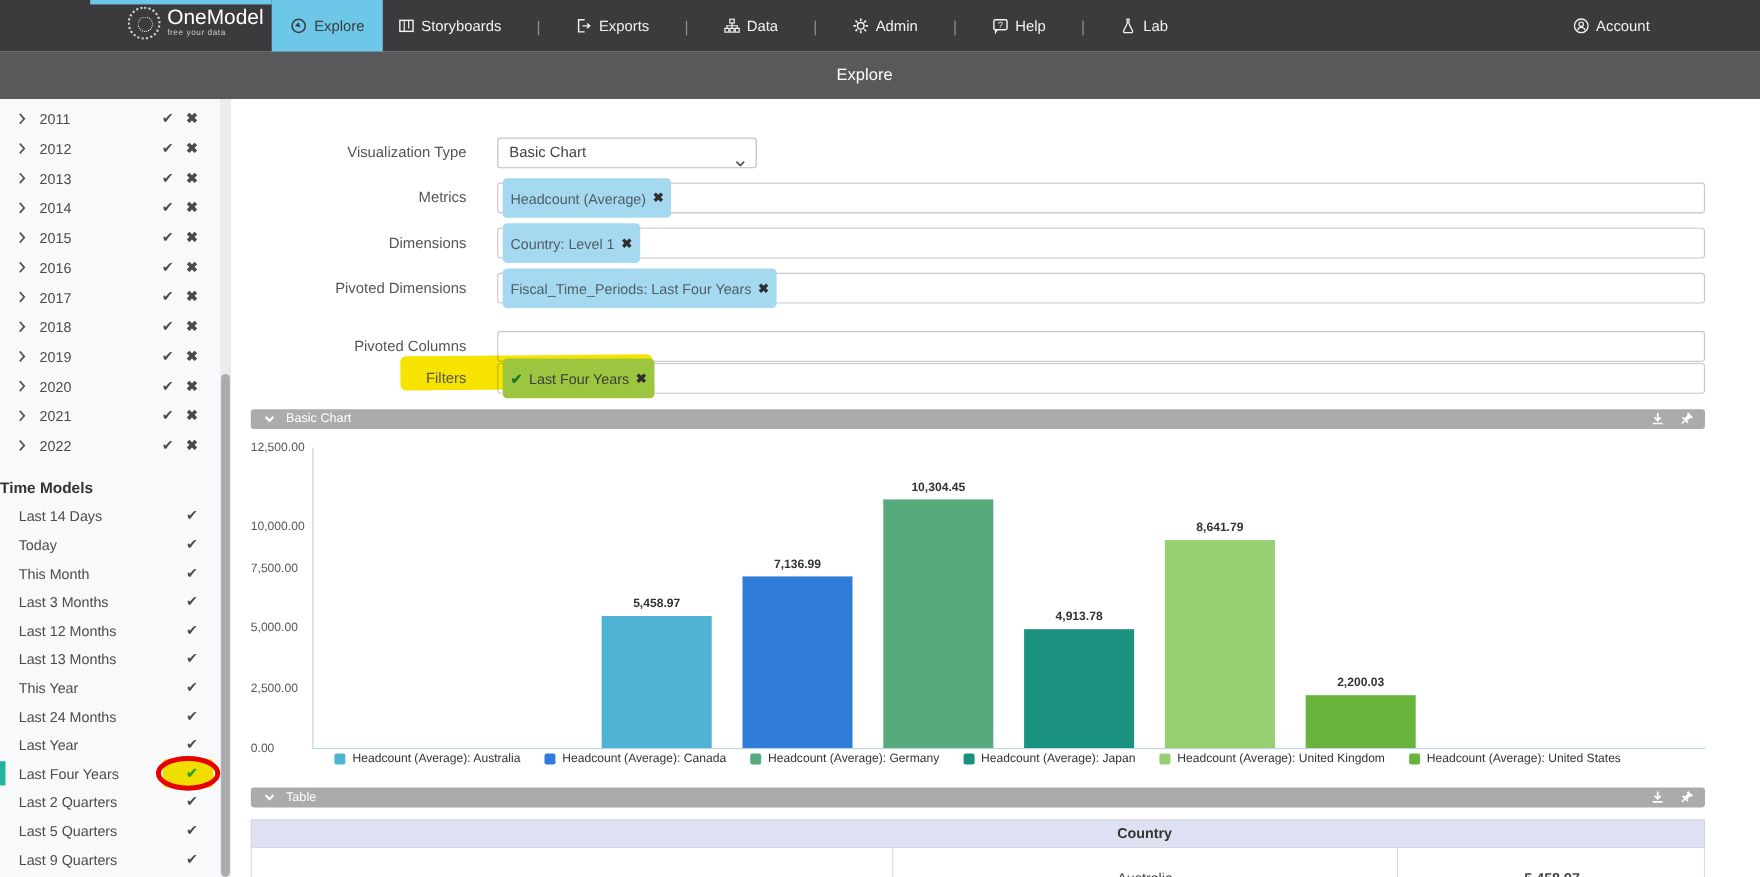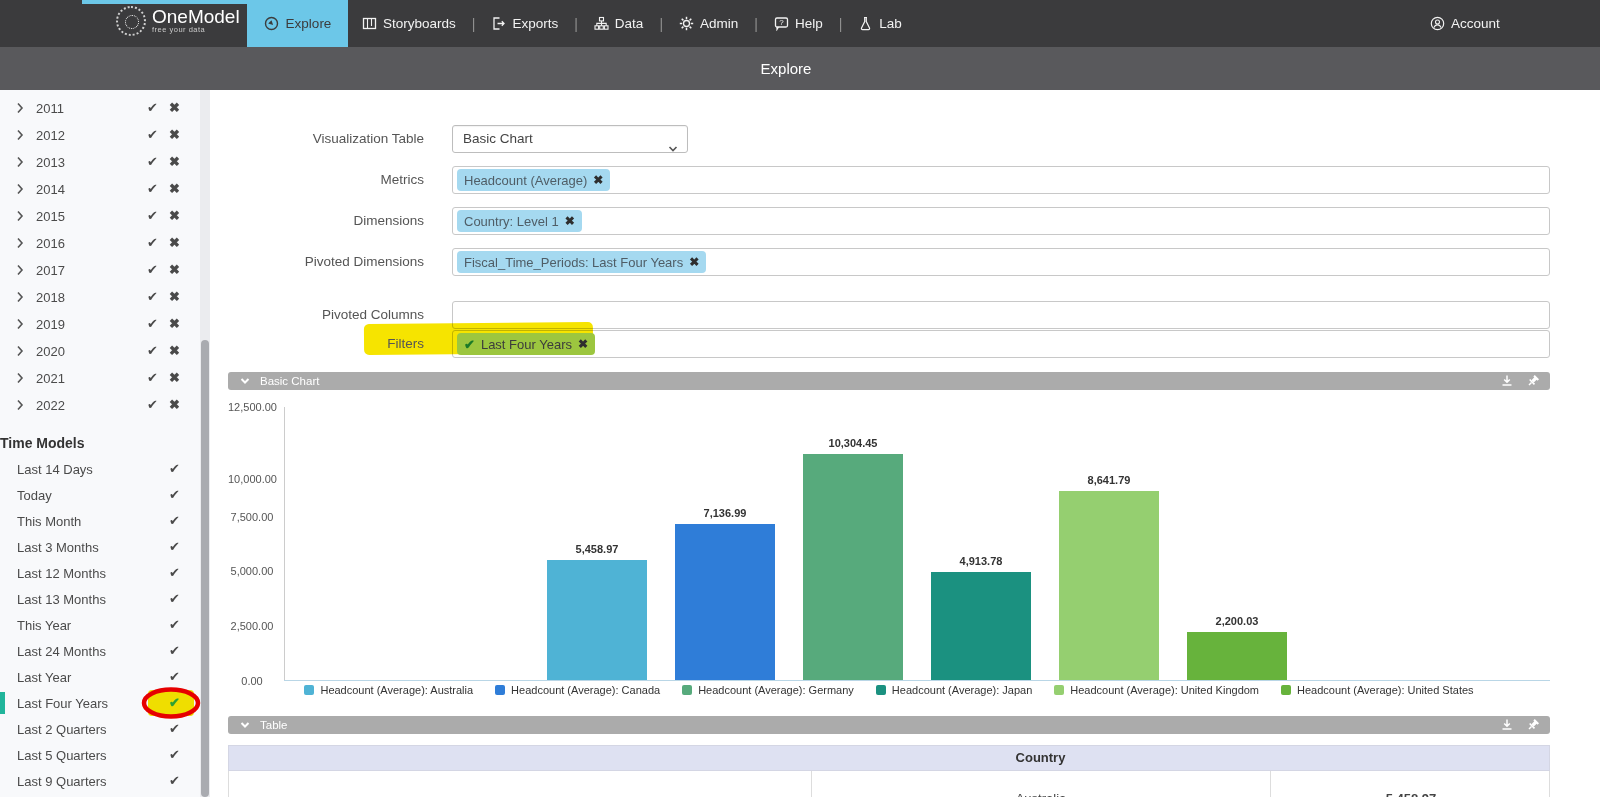--- a/index.html
+++ b/index.html
@@ -11,21 +11,21 @@
   #top-strip { position:absolute; left:82px; top:0; width:165px; height:4px; background:var(--explore-blue); }
   #brand { position:absolute; left:116px; top:6px; display:flex; align-items:center; color:#fff; }
   #brand .swirl { width:30px; height:30px; border:2px dotted #cfcfcf; border-radius:50%; margin-right:6px;
     position:relative; }
   #brand .swirl:after { content:""; position:absolute; left:7px; top:7px; width:12px; height:12px;
     border:1.5px dotted #ffffff; border-radius:50%; }
   #brand .bname { font-size:19px; font-weight:normal; line-height:16px; }
   #brand .btag { font-size:7.5px; color:#c9c9c9; letter-spacing:.5px; }
   #explore-tab { position:absolute; left:247px; top:0; width:101px; height:47px; background:var(--explore-blue);
     display:flex; align-items:center; justify-content:center; gap:7px; color:#3c3c3c; font-size:13.5px; cursor:pointer; }
-  #nav-menu { position:absolute; left:362px; top:0; height:47px; display:flex; align-items:center; gap:16px; }
+  #nav-menu { position:absolute; left:362px; top:0; height:47px; display:flex; align-items:center; gap:32px; }
   .nav-item { display:flex; align-items:center; gap:6px; color:#f2f2f2; font-size:13.5px; cursor:pointer; }
   .nav-sep { color:#8f8f8f; font-size:14px; }
   #nav-account { position:absolute; left:1430px; top:0; height:47px; display:flex; align-items:center; gap:6px;
     color:#f2f2f2; font-size:13.5px; cursor:pointer; }
   .nicon { width:15px; height:15px; display:inline-block; }
 
   
   #pagebar { position:absolute; left:0; top:47px; width:1600px; height:43px; background:#59595c; }
   #pagebar .ptitle { width:100%; text-align:center; padding-right:28px; line-height:43px; color:#fff; font-size:15px; }
 
@@ -61,34 +61,34 @@
   .form-label { position:absolute; left:0; width:196px; height:28px; line-height:28px; text-align:right;
     font-size:13.5px; color:#555; z-index:3; }
   .form-field { position:absolute; left:224px; height:28px; border:1px solid #c8c8c8; border-radius:3px;
     background:#fff; display:flex; align-items:center; padding:0 4px; }
   .field-wide { width:1098px; }
   .select-box { position:absolute; left:224px; width:236px; height:28px; border:1px solid #bdbdbd; border-radius:3px;
     background:#fff; font-size:13.5px; color:#444; line-height:26px; padding-left:10px; cursor:pointer;
     box-shadow:inset 0 1px 1px rgba(0,0,0,.05); }
   .select-box .schev { position:absolute; right:9px; top:10px; }
   .tag { display:inline-flex; align-items:center; gap:6px; background:var(--tag-blue); border-radius:4px;
-    height:22px; padding:0 7px; font-size:13px; color:#4f5d66; cursor:default; }
+    height:36px; padding:0 7px; font-size:13px; color:#4f5d66; cursor:default; }
   .tag .tagx { color:#2e2e2e; font-weight:bold; font-size:12px; cursor:pointer; }
   #filters-field { background:transparent; border:1px solid #c8c8c8; }
   #filters-tag { background:var(--filter-tag-green); color:#3c3c3c; position:relative; z-index:3; }
   #filters-tag .fcheck { color:#1b7a27; font-weight:bold; font-size:13px; }
   #filters-highlight { position:absolute; left:136px; top:233px; width:229px; height:31px;
     background:var(--highlight-yellow); border-radius:5px; transform:rotate(-.5deg);
     mix-blend-mode:multiply; z-index:2; }
 
   
   #chart-plot { position:absolute; left:56px; top:317px; width:1266px; height:274px; }
   #chart-plot .axis-y { position:absolute; left:0; top:0; width:1px; height:274px; background:#cccccc; }
   #chart-plot .axis-x { position:absolute; left:0; bottom:0; width:1266px; height:1px; background:#b9d6e6; }
-  .ytick { position:absolute; width:48px; text-align:center; font-size:11px; color:#555; left:0; }
+  .ytick { position:absolute; width:48px; text-align:left; font-size:11px; color:#555; left:0; }
   .bar { position:absolute; bottom:1px; width:100px; }
   .bar-label { position:absolute; width:140px; text-align:center; font-size:11px; font-weight:bold; color:#333; }
   #legend { position:absolute; left:0; top:594px; width:1322px; display:flex; justify-content:center; gap:22px; }
   .legend-item { display:flex; align-items:center; gap:6px; font-size:11px; color:#333; cursor:pointer; }
   .legend-swatch { width:10px; height:10px; border-radius:2px; display:inline-block; }
 
   
   #table-country-row { position:absolute; left:0; top:655px; width:1322px; height:26px; background:#dee1f2;
     border:1px solid #d4d6e4; }
   #table-country-row .cth { position:absolute; left:582px; width:459px; text-align:center; line-height:24px;
@@ -358,21 +358,21 @@
     </div>
 </div>
 <div id="side-scroll">
   <div id="side-thumb"></div>
 </div>
 
 <div id="main">
 
 
   <div class="form-row" style="top:35px;">
-    <div class="form-label">Visualization Table</div>
+    <div class="form-label">Visualization Type</div>
     <div class="select-box">
       <span>Basic Chart</span>
       <span class="schev">
         <svg width="10" height="8" viewBox="0 0 10 8">
             <path d="M1.5 2l3.5 3.5L8.5 2" fill="none" stroke="#555" stroke-width="1.6"></path>
           </svg>
       </span>
     </div>
   </div>
 

